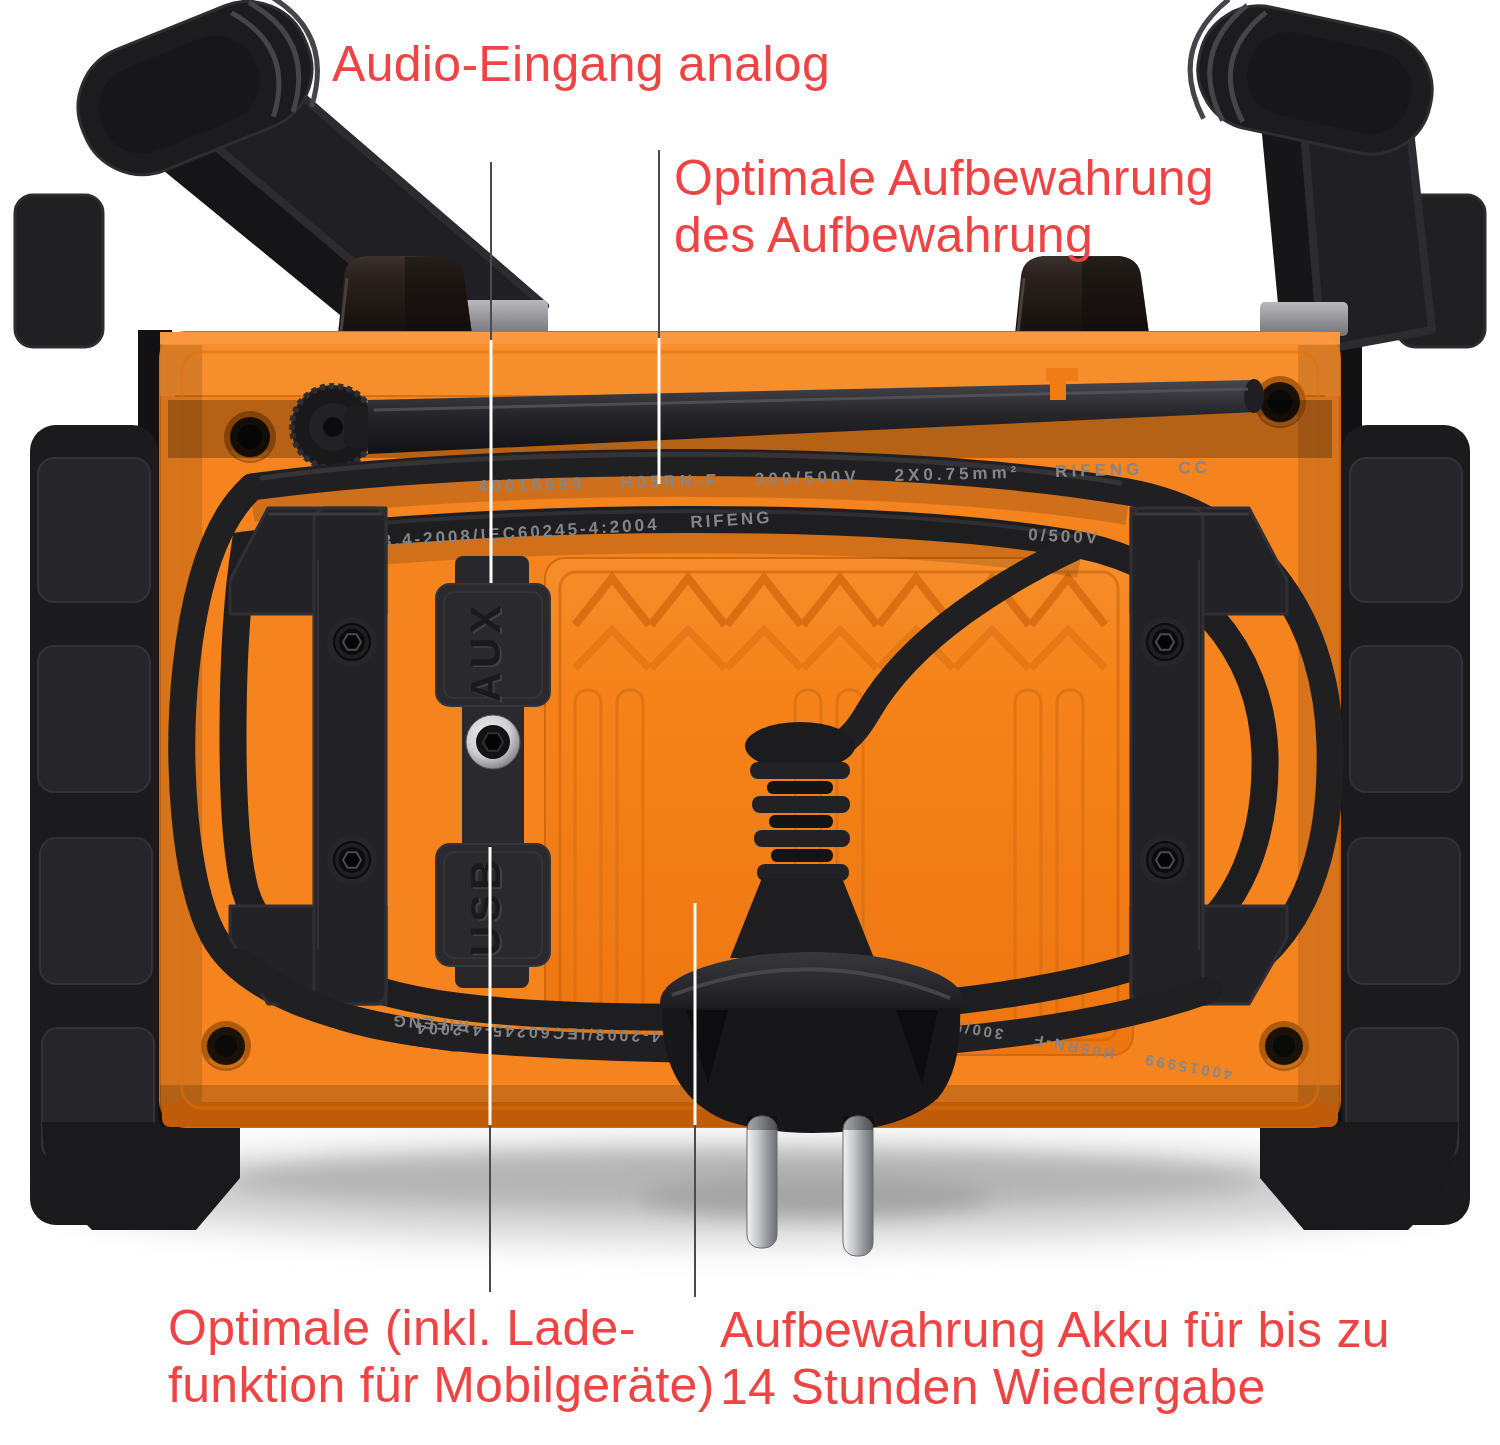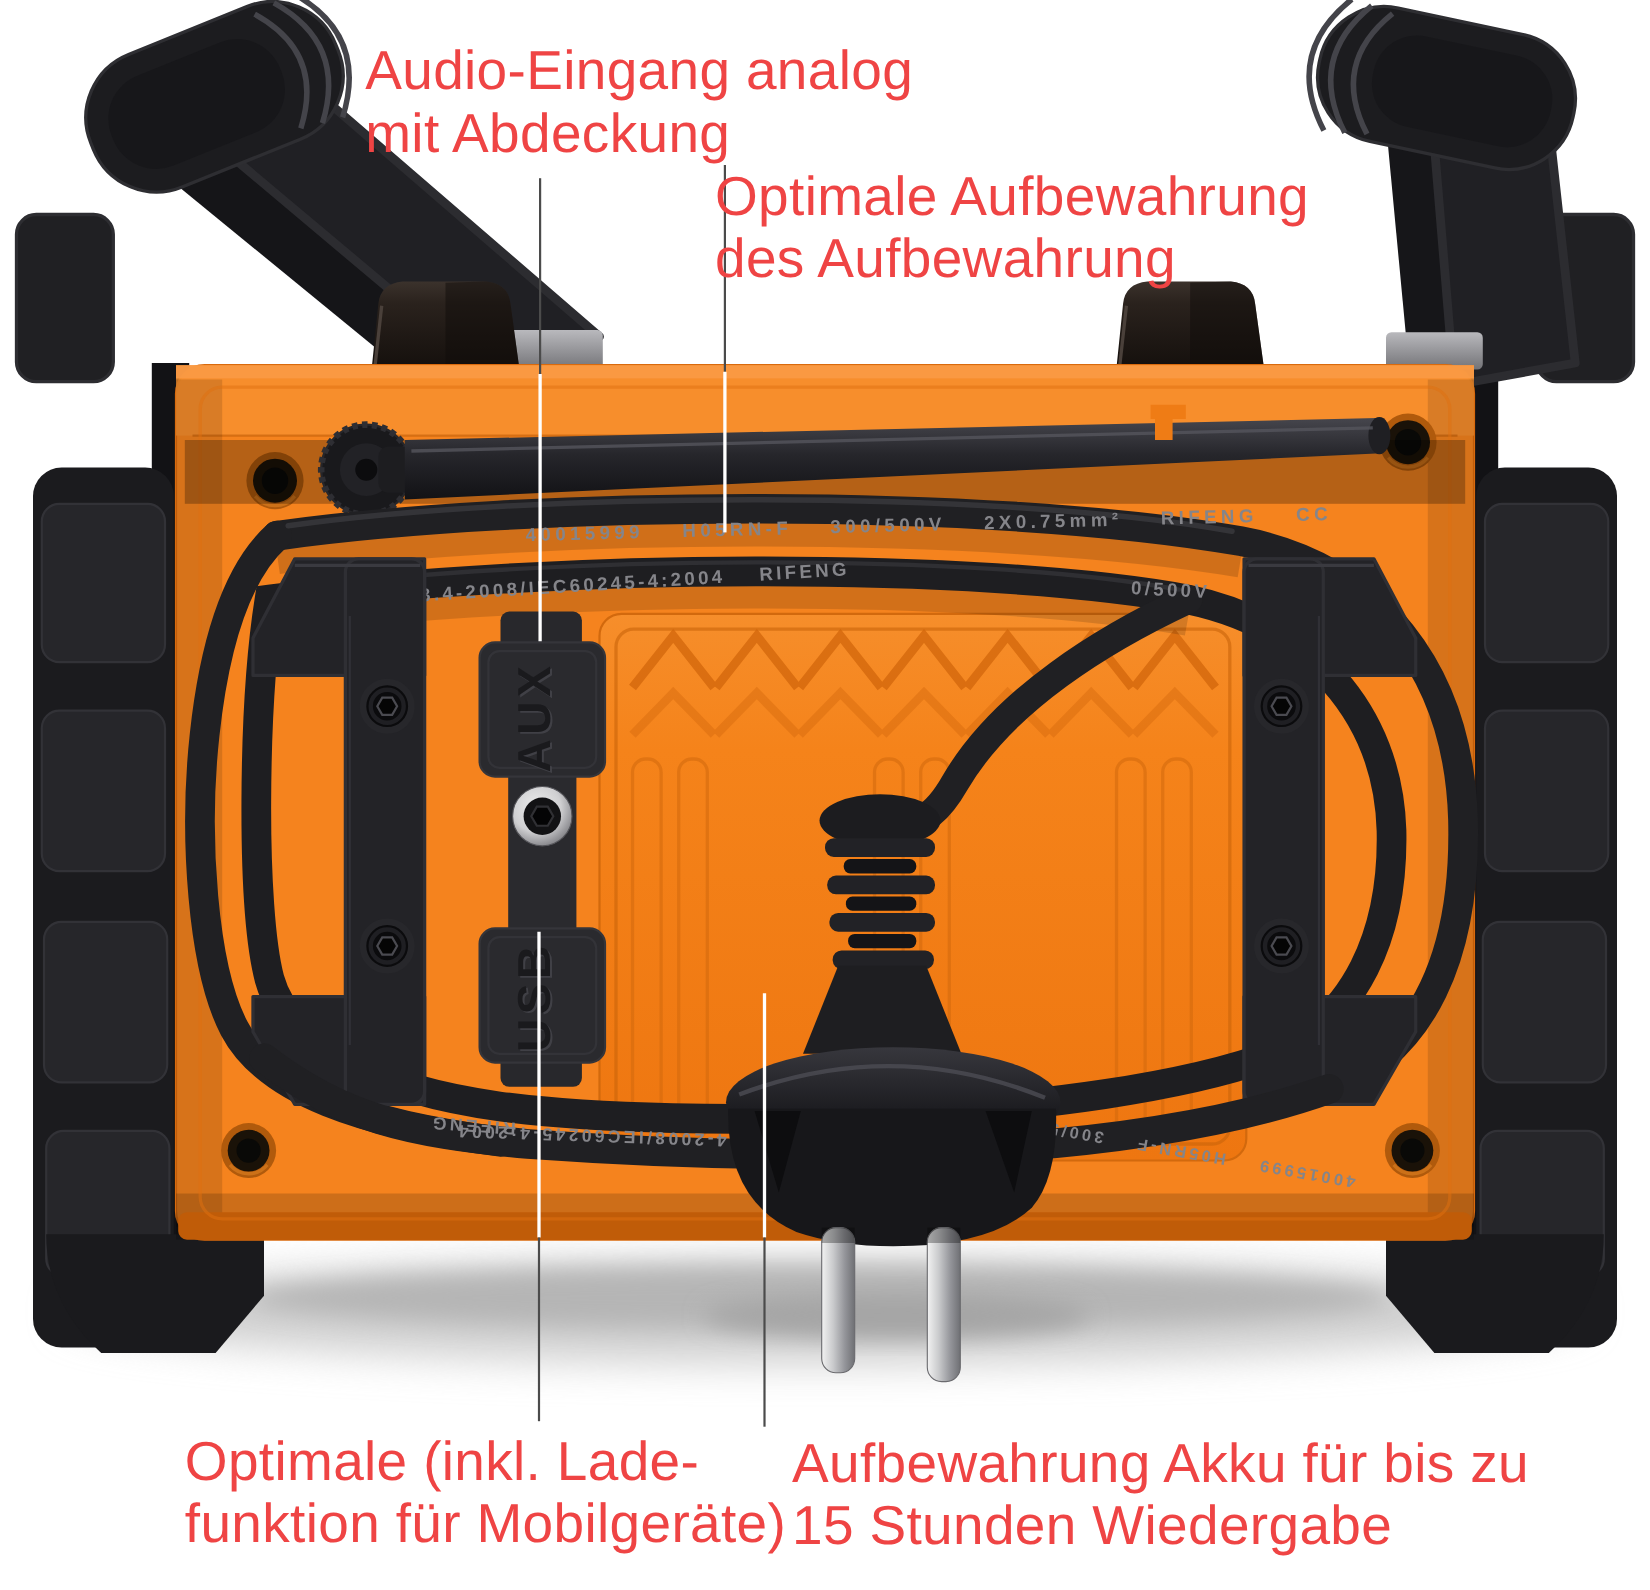--- a/index.html
+++ b/index.html
@@ -319,31 +319,30 @@
     </g>
     <g>
       <line x1="695" y1="903" x2="695" y2="1125" stroke="#FFFFFF" stroke-width="3"></line>
       <line x1="695" y1="1125" x2="695" y2="1297" stroke="#4B4B4B" stroke-width="2"></line>
     </g>
   </g>
 </svg>
 
 <div class="anno" style="left:332px;top:36px">
   <div>Audio-Eingang analog</div>
-  <div>mit Abdeckung</div>
-</div>
-
-<div class="anno" style="left:650px;top:150px">
+</div>
+
+<div class="anno" style="left:674px;top:150px">
   <div>Optimale Aufbewahrung</div>
   <div>des Aufbewahrung</div>
 </div>
 
 <div class="anno" style="left:168px;top:1300px">
   <div>Optimale (inkl. Lade-</div>
   <div>funktion für Mobilgeräte)</div>
 </div>
 
 <div class="anno" style="left:720px;top:1302px">
   <div>Aufbewahrung Akku für bis zu</div>
-  <div>15 Stunden Wiedergabe</div>
+  <div>14 Stunden Wiedergabe</div>
 </div>
 
 </div>
 
 </body></html>

